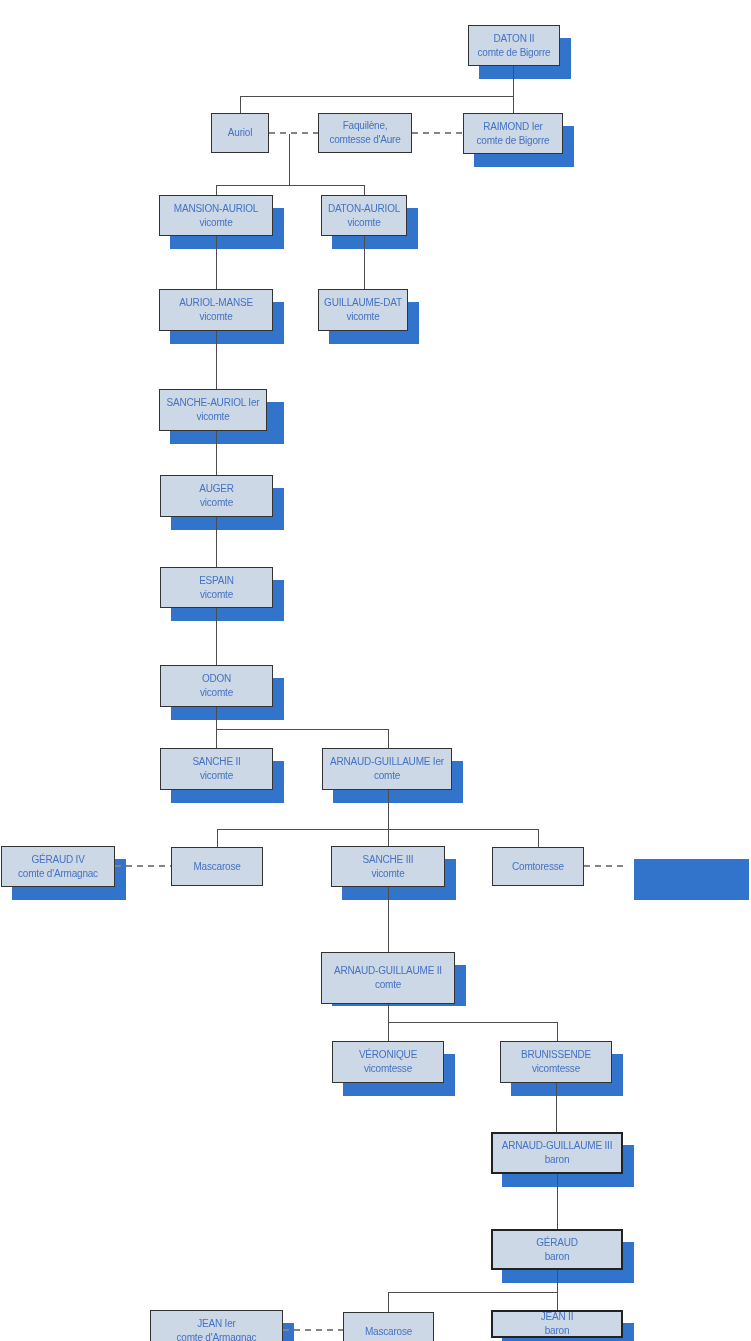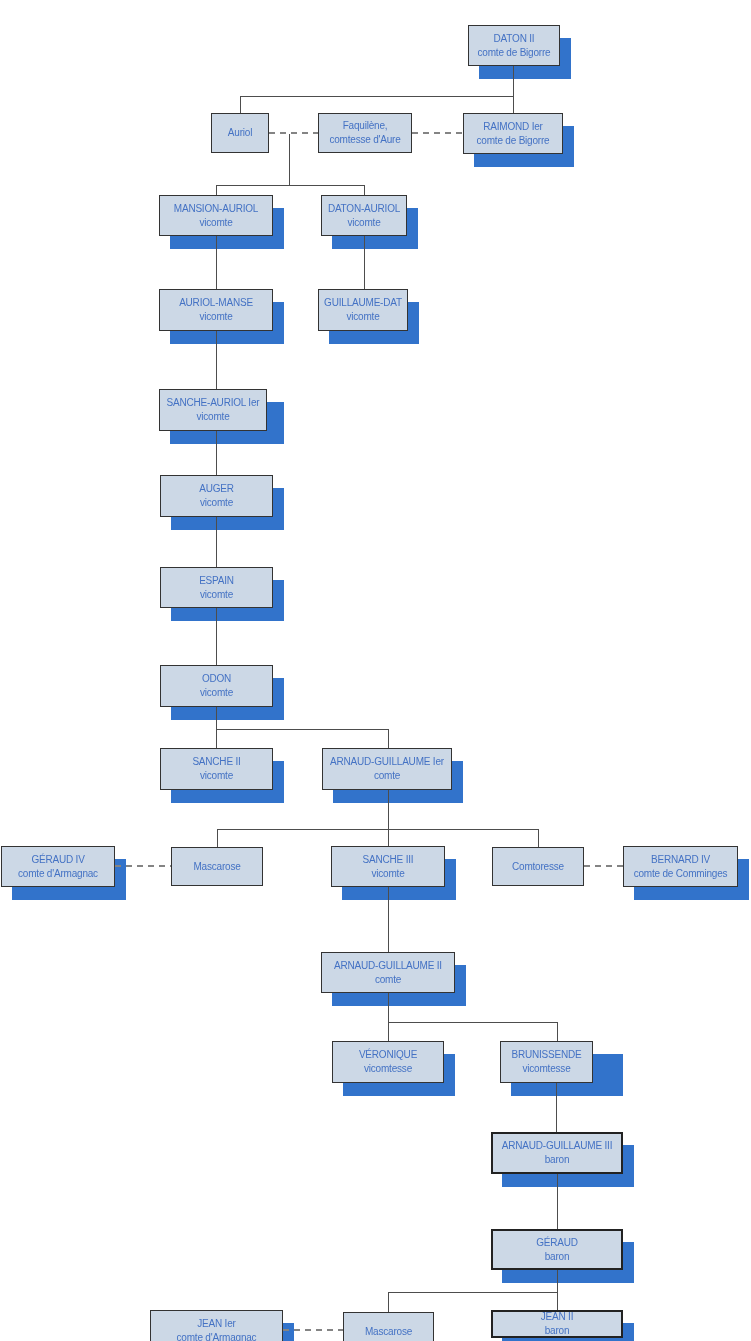--- a/index.html
+++ b/index.html
@@ -159,33 +159,29 @@
 
   </div>
   <div class="node" style="left:331px;top:822px;width:114px;height:41px">
     <div class="t1">SANCHE III</div>
     <div class="t2">vicomte</div>
   </div>
   <div class="node" style="left:492px;top:823px;width:92px;height:39px">
     <div class="t1">Comtoresse</div>
 
   </div>
-  <div class="node" style="left:623px;top:822px;width:115px;height:41px">
-    <div class="t1">BERNARD IV</div>
-    <div class="t2">comte de Comminges</div>
-  </div>
-  <div class="node" style="left:321px;top:928px;width:134px;height:41px">
+  <div class="node" style="left:321px;top:928px;width:134px;height:52px">
     <div class="t1">ARNAUD-GUILLAUME II</div>
     <div class="t2">comte</div>
   </div>
   <div class="node" style="left:332px;top:1017px;width:112px;height:42px">
     <div class="t1">VÉRONIQUE</div>
     <div class="t2">vicomtesse</div>
   </div>
-  <div class="node" style="left:500px;top:1017px;width:93px;height:42px">
+  <div class="node" style="left:500px;top:1017px;width:112px;height:42px">
     <div class="t1">BRUNISSENDE</div>
     <div class="t2">vicomtesse</div>
   </div>
   <div class="node bold" style="left:491px;top:1108px;width:132px;height:42px">
     <div class="t1">ARNAUD-GUILLAUME III</div>
     <div class="t2">baron</div>
   </div>
   <div class="node bold" style="left:491px;top:1205px;width:132px;height:41px">
     <div class="t1">GÉRAUD</div>
     <div class="t2">baron</div>

